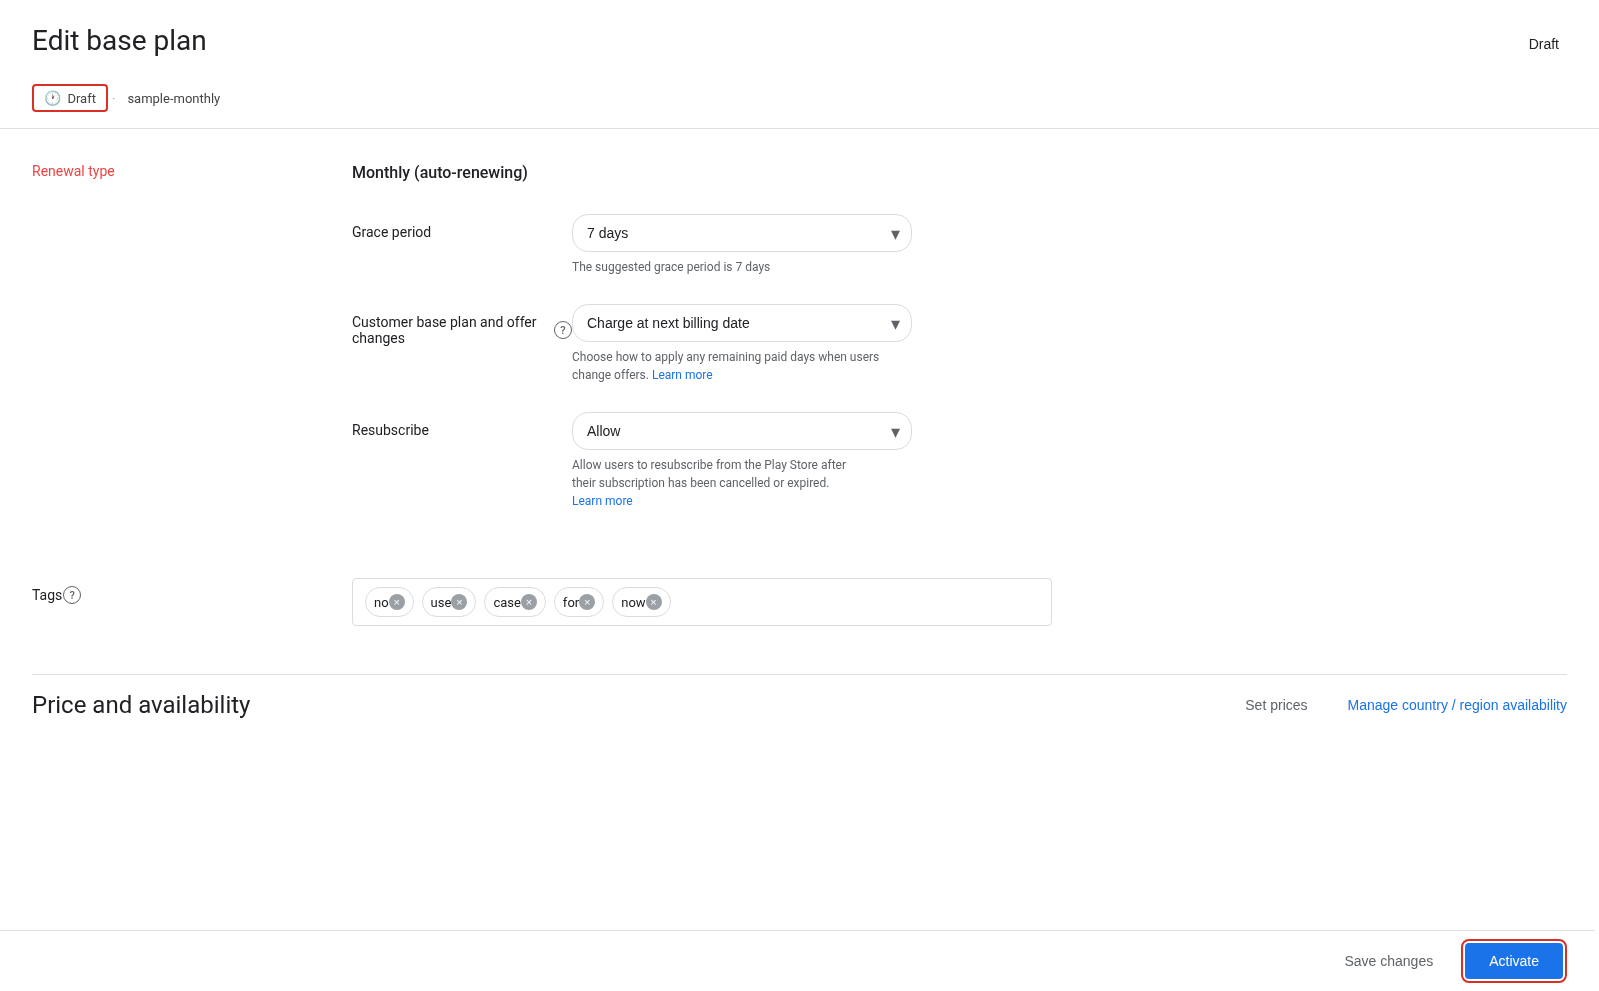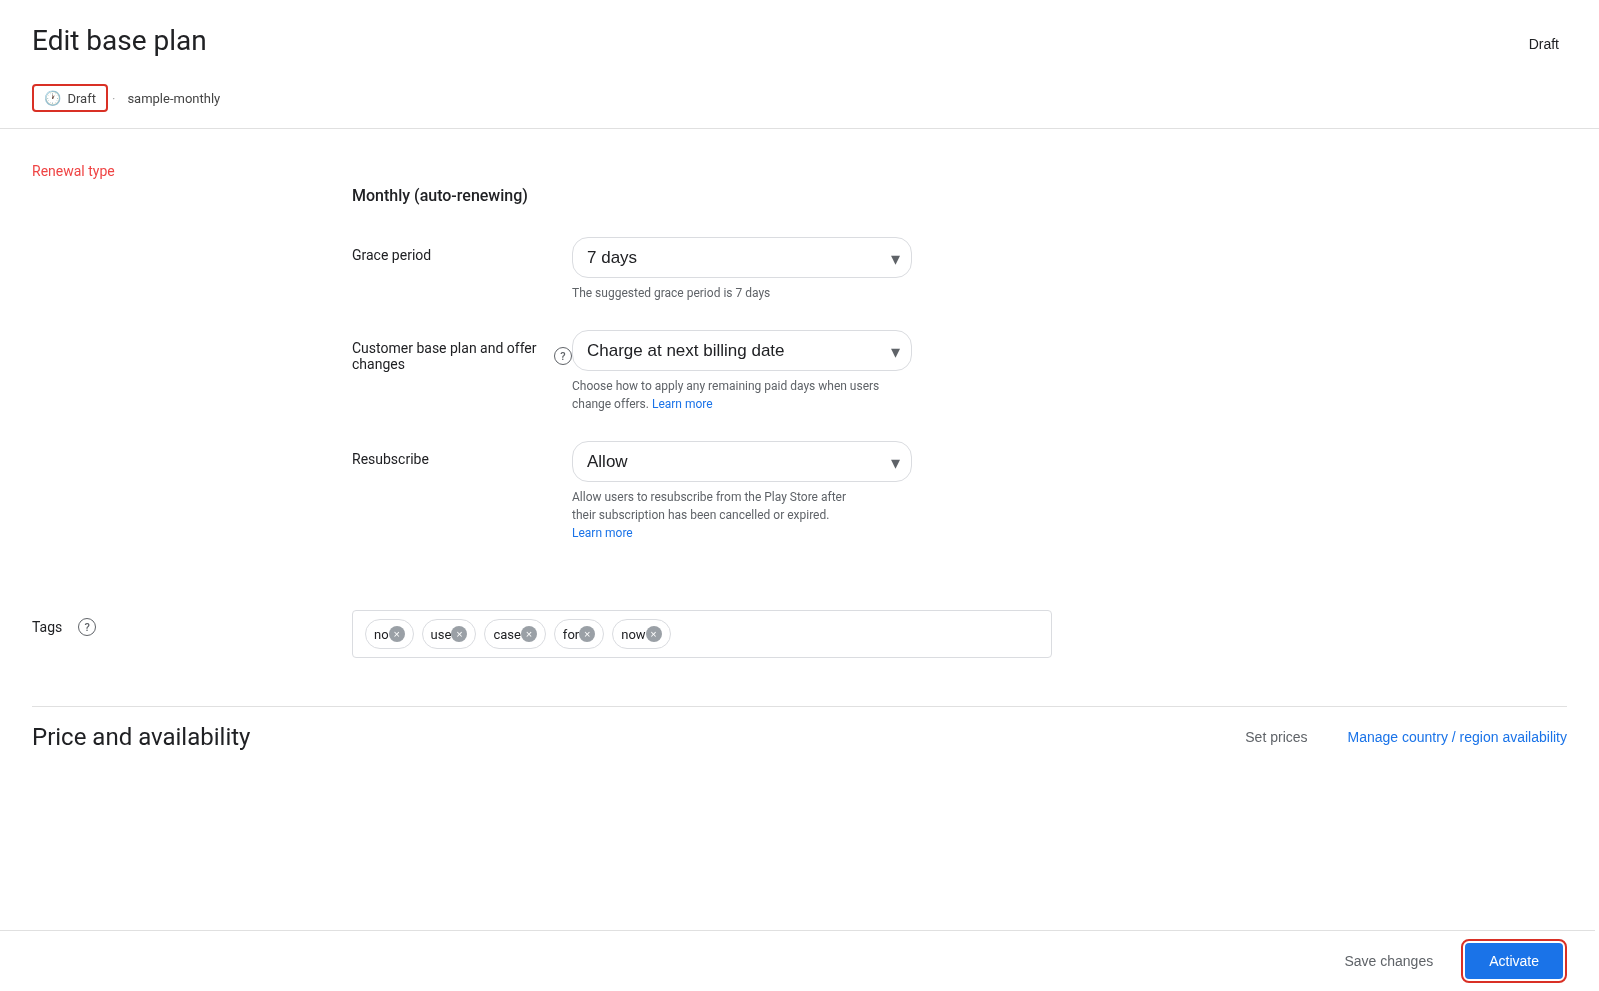--- a/index.html
+++ b/index.html
@@ -89,21 +89,20 @@
     .section-label {
       width: 320px;
       min-width: 320px;
       font-size: 14px;
       color: #ef4444;
       padding-top: 2px;
     }
     .section-content {
       flex: 1;
       max-width: 700px;
-      margin-top: 23px;
     }
 
     
     .renewal-type-value {
       font-size: 16px;
       font-weight: 500;
       color: #202124;
       padding-top: 2px;
     }
 
@@ -132,21 +131,21 @@
 
     
     .select-wrapper {
       position: relative;
       display: inline-block;
       width: 340px;
     }
     .select-wrapper select {
       width: 100%;
       padding: 10px 40px 10px 14px;
-      font-size: 17px;
+      font-size: 14px;
       color: #202124;
       background: #fff;
       border: 1px solid #dadce0;
       border-radius: 16px;
       appearance: none;
       cursor: pointer;
       outline: none;
     }
     .select-wrapper .chevron-icon {
       position: absolute;
@@ -176,21 +175,21 @@
       margin-bottom: 48px;
       align-items: flex-start;
     }
     .tags-label {
       width: 320px;
       min-width: 320px;
       font-size: 14px;
       color: #202124;
       display: flex;
       align-items: center;
-      gap: 16px;
+      gap: 1px;
       padding-top: 8px;
     }
     .tags-content {
       flex: 1;
       max-width: 700px;
     }
     .tags-input-container {
       border: 1px solid #dadce0;
       border-radius: 4px;
       padding: 8px 12px;

